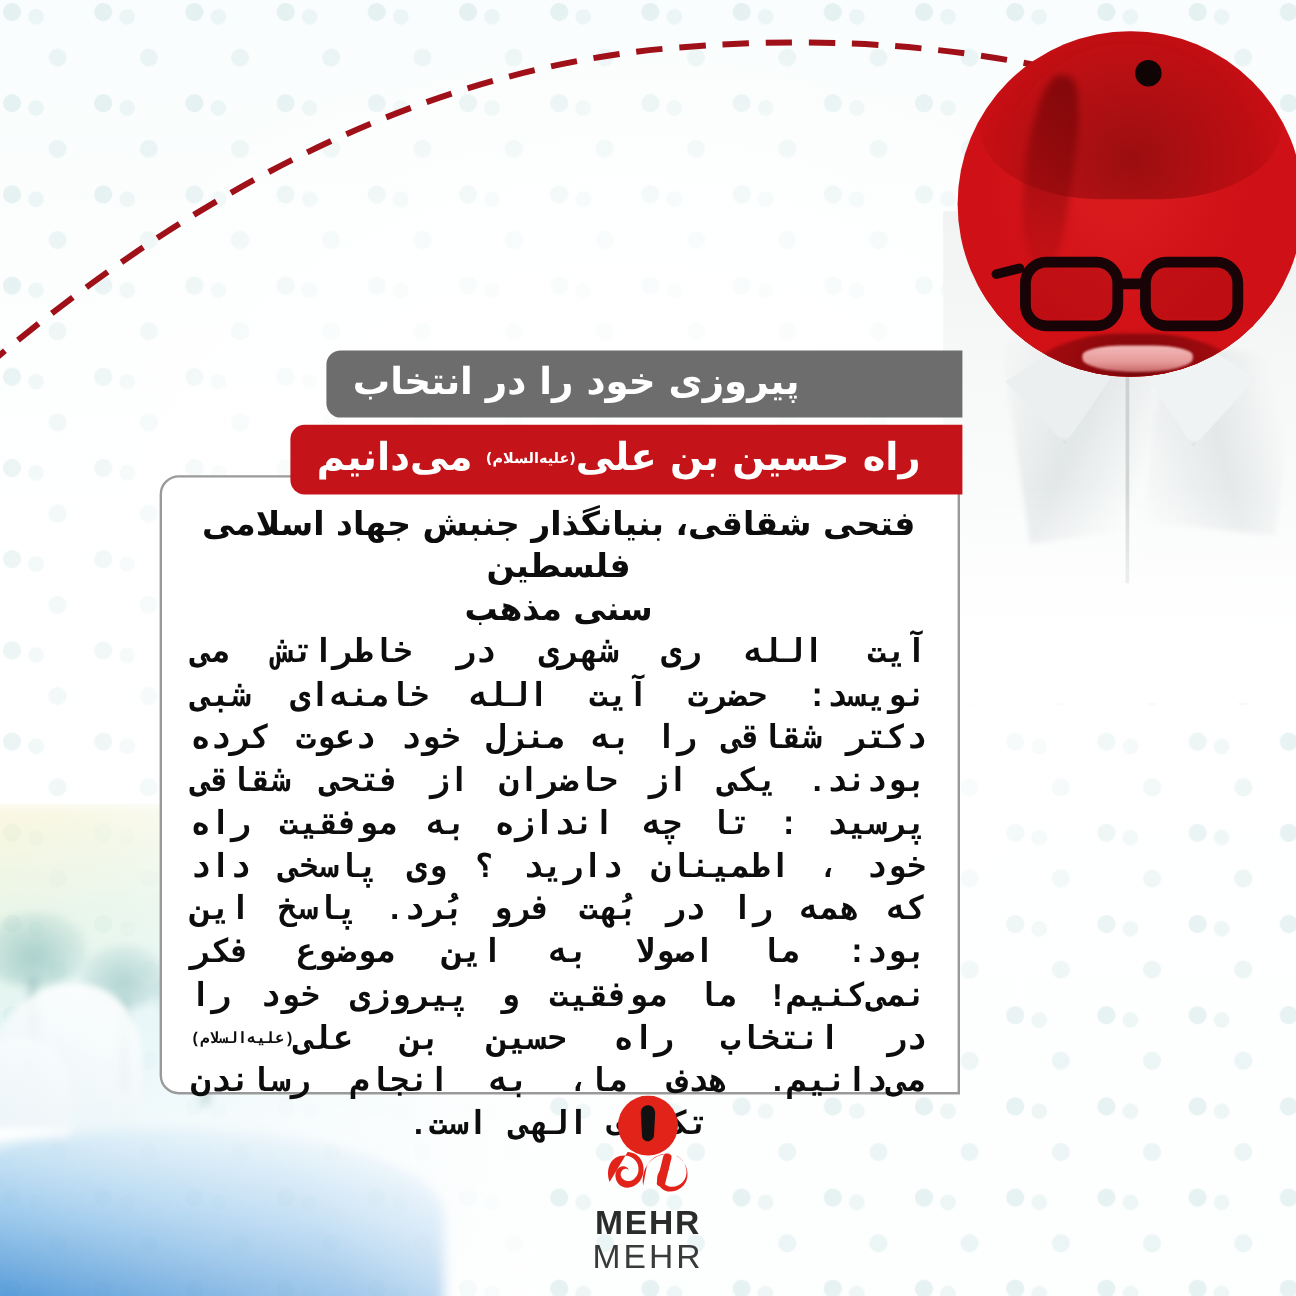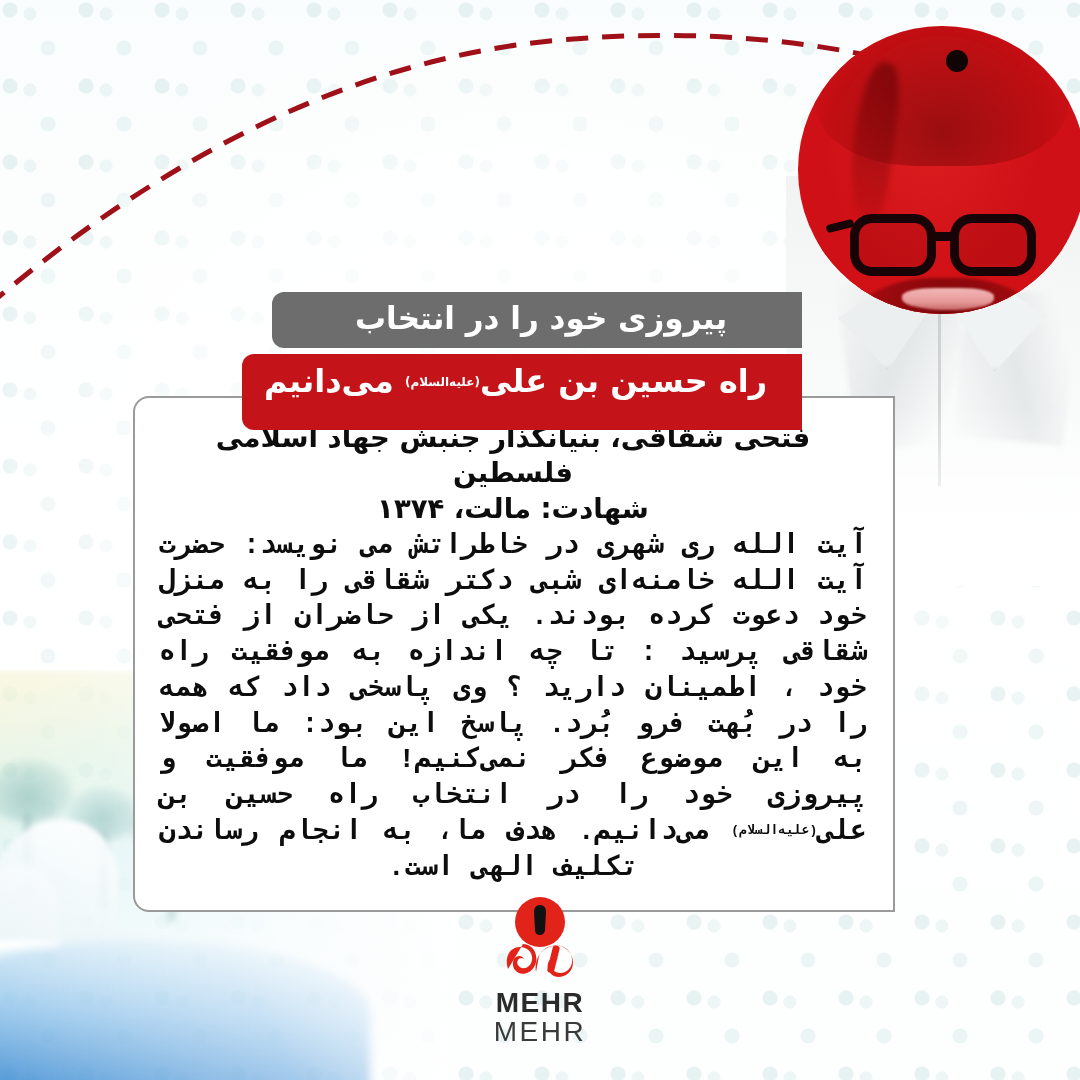--- a/index.html
+++ b/index.html
@@ -297,42 +297,41 @@
     direction: rtl;
     unicode-bidi: embed;
   }
   .bar-gray {
     background: #6d6d6d;
     border-radius: 12px 0 0 12px;
     font-size: 31px;
     padding: 11px 14px 14px 22px;
     margin-left: 30px;
     letter-spacing: -0.2px;
-    text-align: center;
   }
   .bar-red {
     background: #c41419;
     border-radius: 12px 0 0 12px;
     font-size: 32px;
-    padding: 11px 14px 33px 22px;
+    padding: 11px 14px 15px 22px;
     margin-top: 6px;
     letter-spacing: -0.2px;
   }
   .sup-small {
     font-size: 12px;
     vertical-align: 6px;
     font-weight: 700;
   }
 
   
   .card {
     position: absolute;
     left: 133px;
     top: 396px;
-    width: 762px;
+    width: 667px;
     height: 516px;
     background: #ffffff;
     border: 2px solid #9a9a9a;
     border-radius: 16px 0 0 16px;
     box-sizing: border-box;
     padding: 22px 26px 18px 24px;
     direction: rtl;
     text-align: justify;
     text-align-last: center;
     z-index: 6;
@@ -364,21 +363,21 @@
     word-spacing: 1px;
     font-family: Liberation Mono, monospace;
   }
   .card-body .sup-small { font-size: 13px; vertical-align: 5px; }
 
   
   .logo {
     position: absolute;
     left: 50%;
     transform: translateX(-50%);
-    bottom: 34px;
+    bottom: 18px;
     width: 150px;
     text-align: center;
     z-index: 7;
   }
   .logo-mark { display: block; margin: 0 auto; }
   .logo-text {
     font-family: "Liberation Sans", sans-serif;
     line-height: 1;
     margin-top: 2px;
   }
@@ -451,21 +450,21 @@
     </div>
   </div>
 
   <div class="headline-stack">
     <span class="bar bar-gray">پیروزی خود را در انتخاب</span>
     <span class="bar bar-red"><span>راه حسین بن علی</span><span class="sup-small">(علیه‌السلام)</span><span> می‌دانیم</span></span>
   </div>
 
   <div class="card">
     <p class="card-lede">فتحی شقاقی، بنیانگذار جنبش جهاد اسلامی فلسطین</p>
-    <p class="card-meta">شهادت: مالت، ۱۳۷۴</p>
+    <p class="card-meta">سنی مذهب</p>
     <p class="card-body"><span>آیت الله ری شهری در خاطراتش می نویسد: حضرت آیت الله خامنه‌ای شبی دکتر شقاقی را به منزل خود دعوت کرده بودند. یکی از حاضران از فتحی شقاقی پرسید : تا چه اندازه به موفقیت راه خود ، اطمینان دارید ؟ وی پاسخی داد که همه را در بُهت فرو بُرد. پاسخ این بود: ما اصولا به این موضوع فکر نمی‌کنیم! ما موفقیت و پیروزی خود را در انتخاب راه حسین بن علی</span><span class="sup-small">(علیه‌السلام)</span><span> می‌دانیم. هدف ما، به انجام رساندن تکلیف الهی است.</span></p>
   </div>
 
   <div class="logo">
     <svg class="logo-mark" width="104" height="92" viewBox="0 0 104 92" aria-hidden="true">
       <circle cx="52" cy="25" r="25" fill="#e2231a"></circle>
       <path d="M52 8 c4 0 6 3 6 7 l-1 18 c0 3 -3 5 -5 5 c-3 0 -5 -2 -5 -5 l-1 -18 c0 -4 2 -7 6 -7 z" fill="#111111"></path>
       <path d="M20 72 c-4 -12 2 -22 12 -22 c8 0 13 6 12 13 c-1 6 -6 9 -10 8 c-4 -1 -6 -5 -4 -8 c1 -2 4 -3 6 -1 c-1 -3 -5 -4 -8 -2 c-4 3 -4 9 -1 13 c3 4 9 5 14 2 c7 -4 9 -13 6 -20 c-2 -5 -7 -8 -12 -8 z" fill="#e2231a"></path>
       <path d="M48 75 c-2 -14 6 -24 17 -26 c10 -2 18 4 19 13 c1 8 -5 14 -12 14 c-5 0 -9 -4 -9 -8 c0 -4 3 -7 7 -6 c-2 -3 -7 -2 -9 2 c-3 5 -1 12 5 15 c7 3 15 -1 18 -8 c3 -8 -1 -17 -9 -21 c-9 -4 -20 0 -24 9 z" fill="#e2231a"></path>
       <rect x="62" y="48" width="7" height="28" rx="3" fill="#e2231a" transform="rotate(14 65 62)"></rect>

